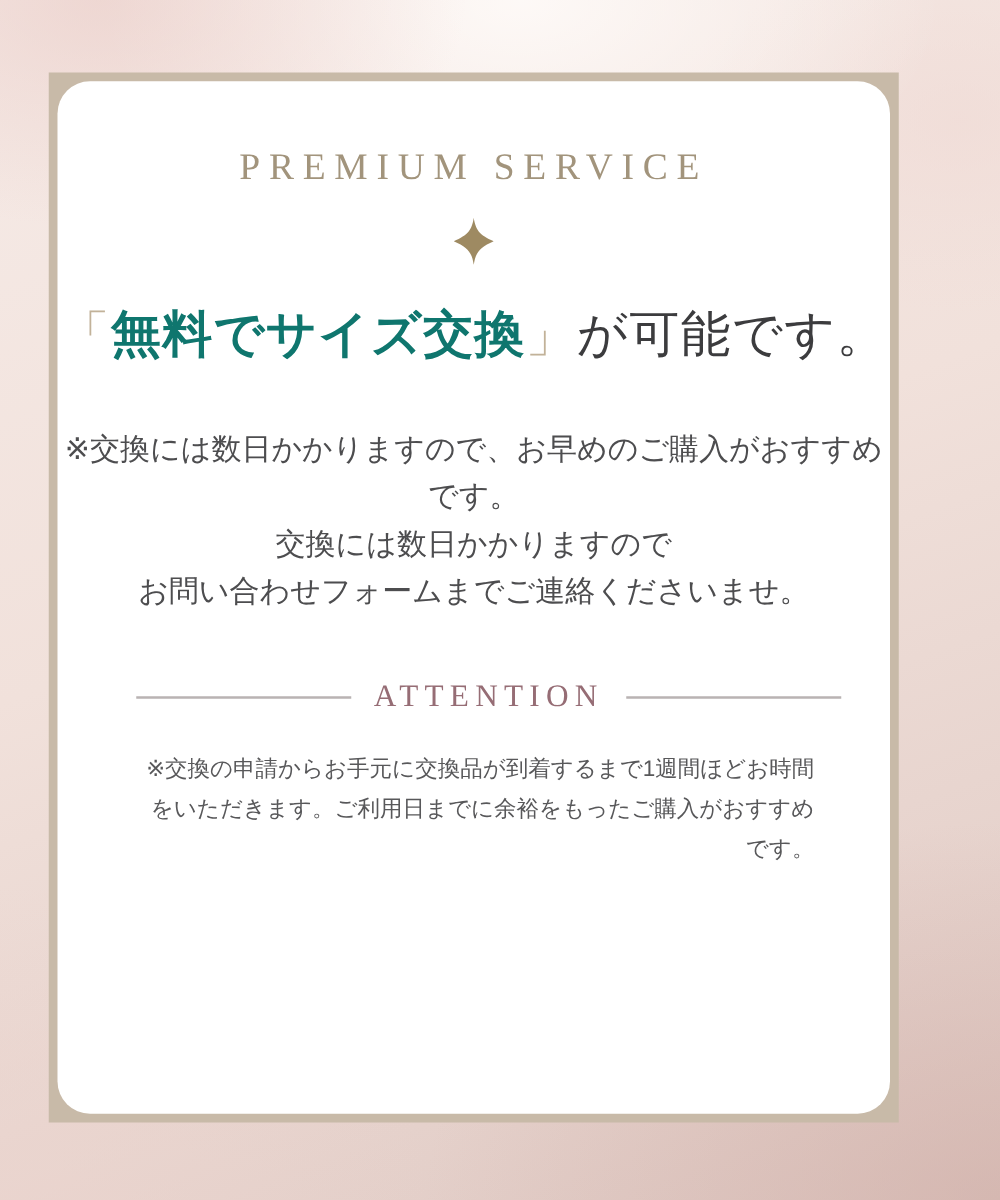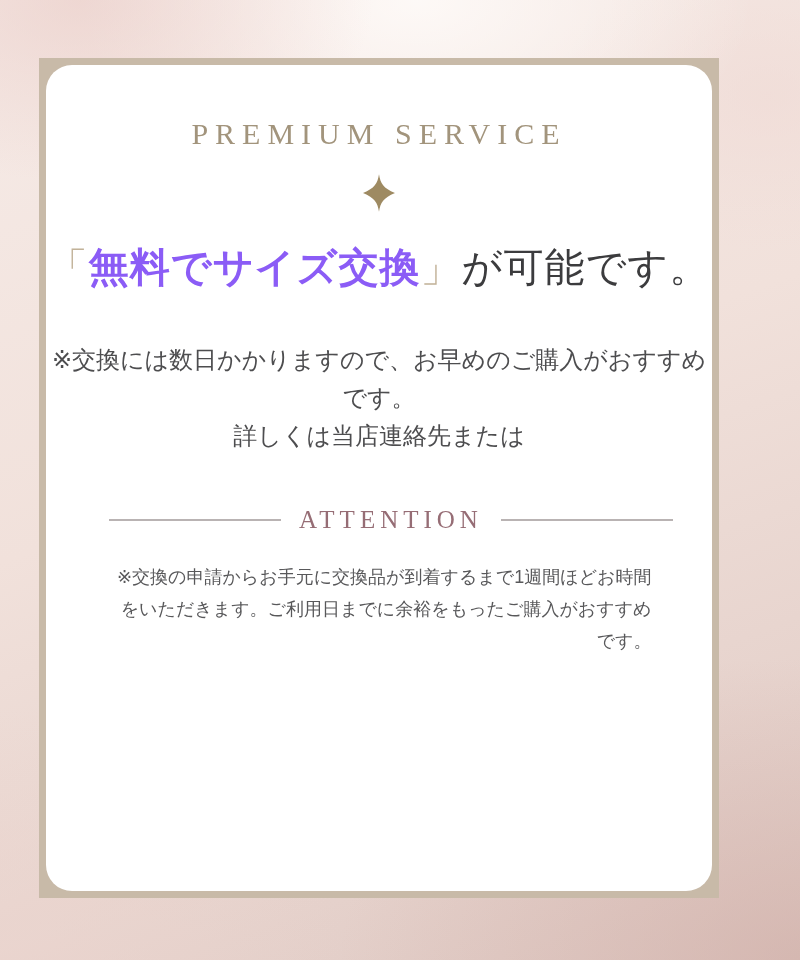--- a/index.html
+++ b/index.html
@@ -53,21 +53,21 @@
   .heading {
     margin-top: 26px;
     font-family: "Liberation Serif", "DejaVu Serif", serif;
     font-size: 40px;
     line-height: 57px;
     color: #3c3c3e;
     font-weight: 400;
     letter-spacing: 1px;
   }
   .heading .bracket { color: #c2b299; font-weight: 400; }
-  .heading .highlight { color: #8b5cf6; font-weight: 700; }
+  .heading .highlight { color: #0f766e; font-weight: 700; }
 
   .notice {
     margin-top: 45px;
     font-size: 24px;
     line-height: 38px;
     color: #4d4d4f;
     letter-spacing: 0px;
   }
 
   .attention-header {
@@ -116,21 +116,22 @@
     </svg>
 
     <div class="heading">
       <div>
         <span class="bracket">「</span><span class="highlight">無料でサイズ交換</span><span class="bracket">」</span><span>が可能です。</span>
       </div>
     </div>
 
     <div class="notice">
       <div>※交換には数日かかりますので、お早めのご購入がおすすめです。</div>
-      <div>詳しくは当店連絡先または</div>
+      <div>交換には数日かかりますので</div>
+      <div>お問い合わせフォームまでご連絡くださいませ。</div>
     </div>
 
     <div class="attention-header">
       <span class="rule"></span>
       <span class="attention-label">ATTENTION</span>
       <span class="rule"></span>
     </div>
 
     <div class="att-para">※交換の申請からお手元に交換品が到着するまで1週間ほどお時間をいただきます。ご利用日までに余裕をもったご購入がおすすめです。</div>
 

